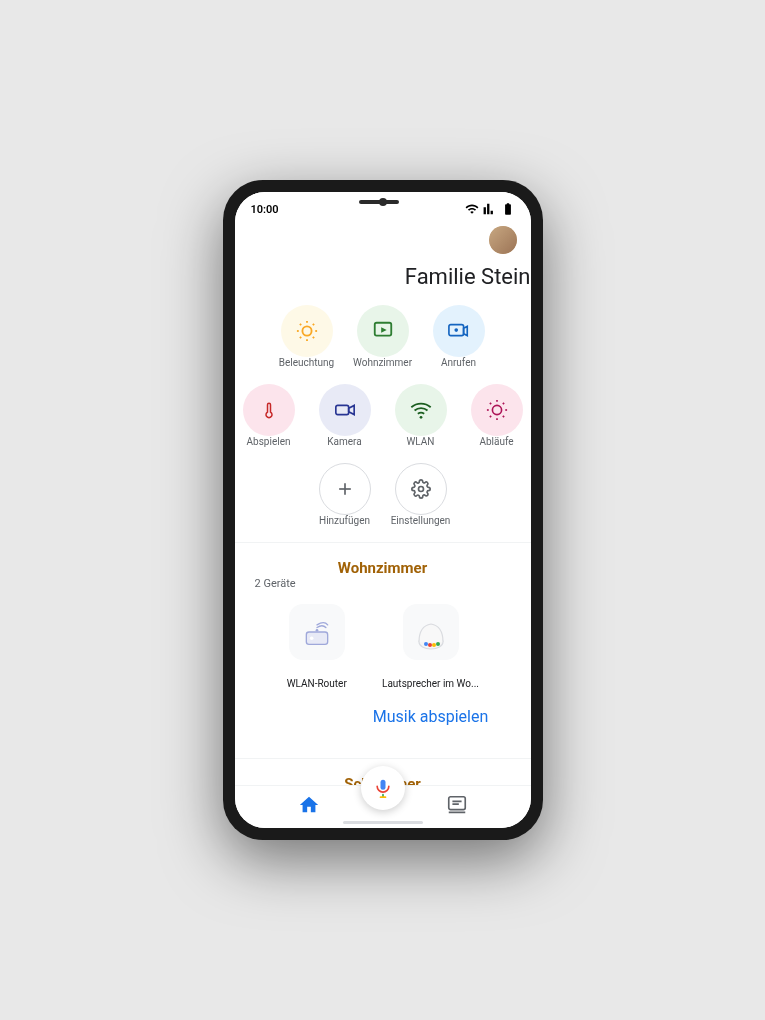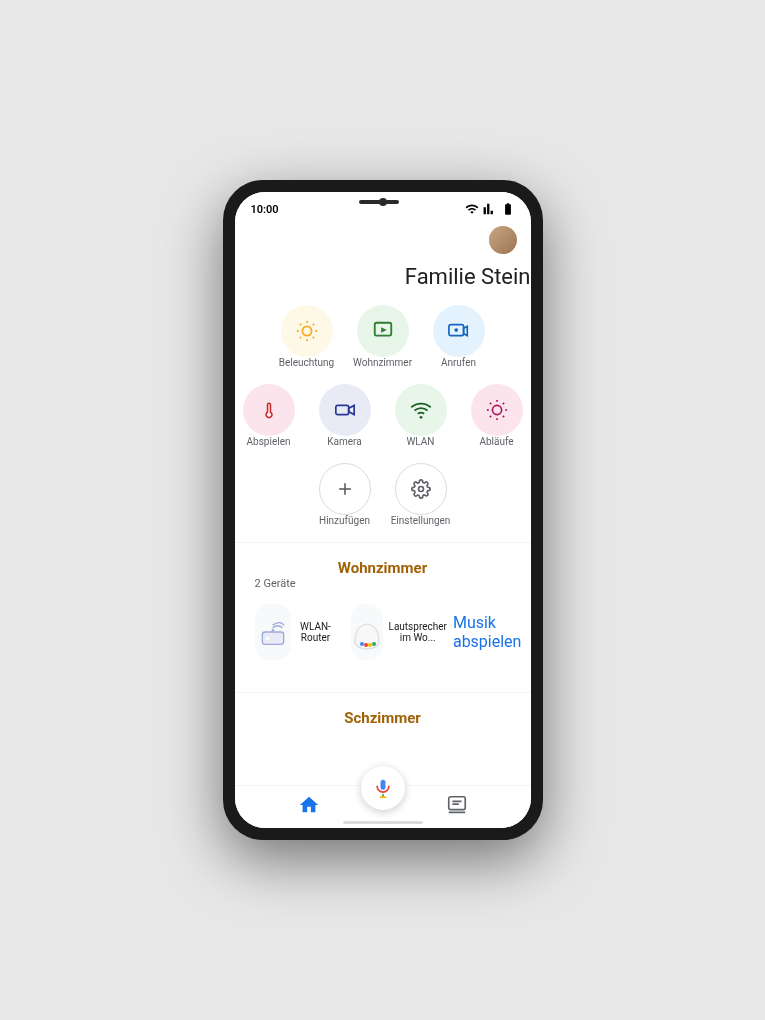--- a/index.html
+++ b/index.html
@@ -217,23 +217,23 @@
     }
 
     .devices-row {
       display: flex;
       gap: 16px;
       justify-content: center;
     }
 
     .device-item {
       display: flex;
-      flex-direction: row;
-      align-items: center;
-      gap: 6px;
+      flex-direction: column;
+      align-items: center;
+      gap: 18px;
       min-width: 80px;
     }
 
     .device-icon-wrap {
       width: 56px;
       height: 56px;
       background: #f8f9fa;
       border-radius: 14px;
       display: flex;
       align-items: center;

